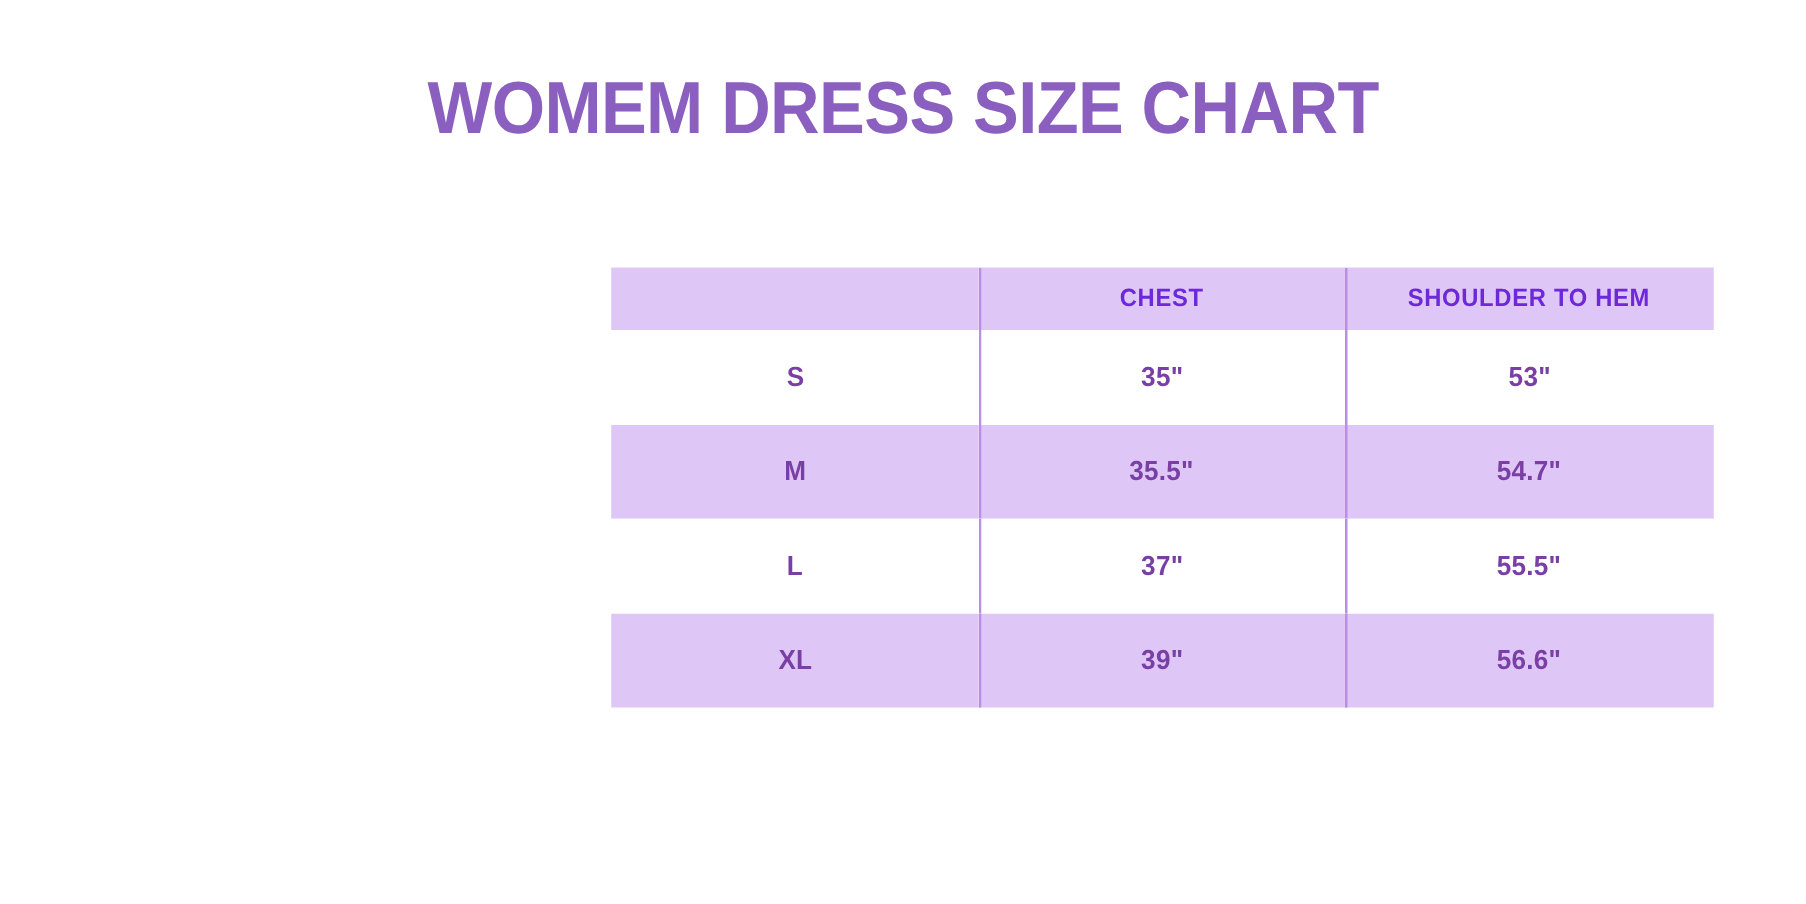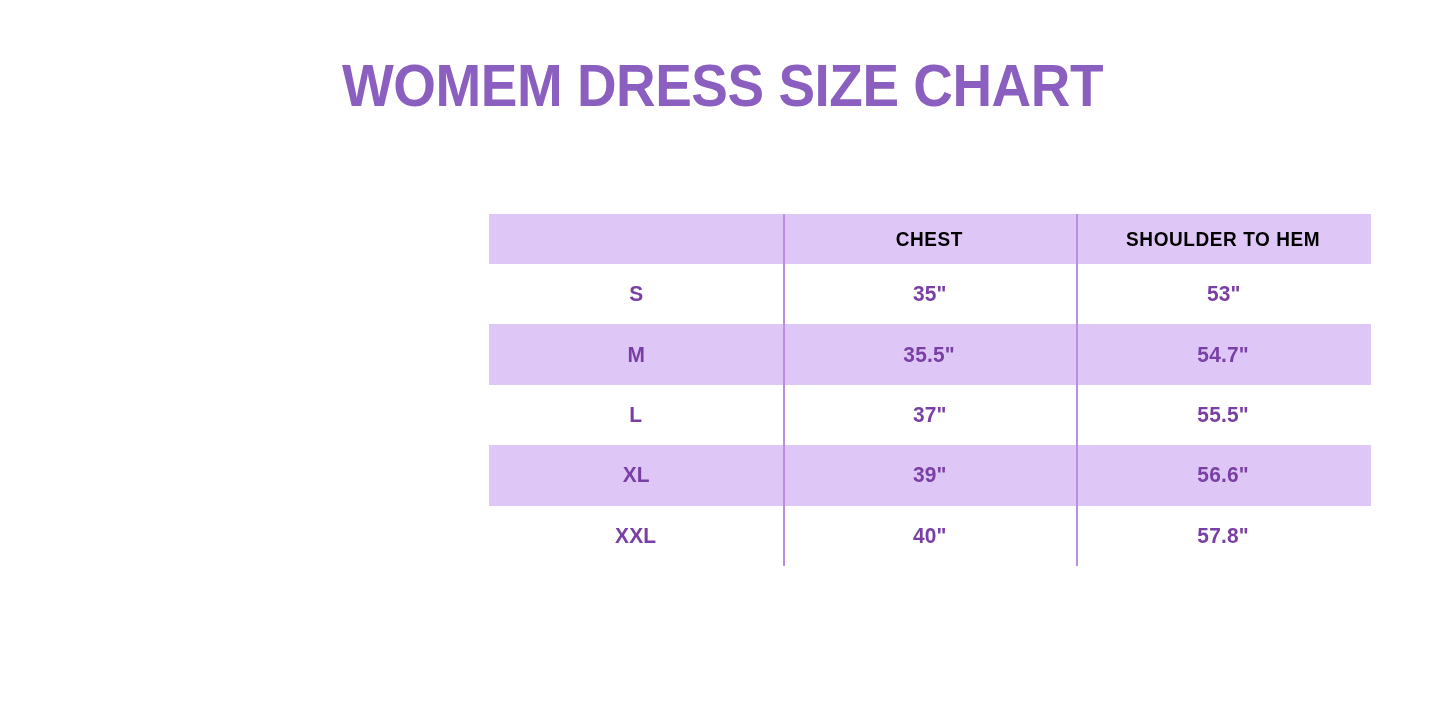--- a/index.html
+++ b/index.html
@@ -73,21 +73,21 @@
   
   table#size-table th.sep,
   table#size-table td.sep {
     box-shadow: inset 2px 0 0 0 #b98fe0;
   }
 
   
   table#size-table thead tr { height: 50px; }
   table#size-table thead th {
     background: #dec7f6;
-    color: #000000;
+    color: #6d28d9;
     font-size: 20px;
     letter-spacing: 0.6px;
   }
 
   
   table#size-table tbody td {
     color: #7a3fa5;
     font-size: 22px;
   }
   table#size-table tbody tr.band-light td { background: #ffffff; }
@@ -166,28 +166,17 @@
           <span class="cell-text">XL</span>
         </td>
         <td class="sep">
           <span class="cell-text">39"</span>
         </td>
         <td class="sep">
           <span class="cell-text">56.6"</span>
         </td>
       </tr>
 
-      <tr class="band-light">
-        <td>
-          <span class="cell-text">XXL</span>
-        </td>
-        <td class="sep">
-          <span class="cell-text">40"</span>
-        </td>
-        <td class="sep">
-          <span class="cell-text">57.8"</span>
-        </td>
-      </tr>
 
 
     </tbody>
   </table>
 </div>
 
 </body></html>

